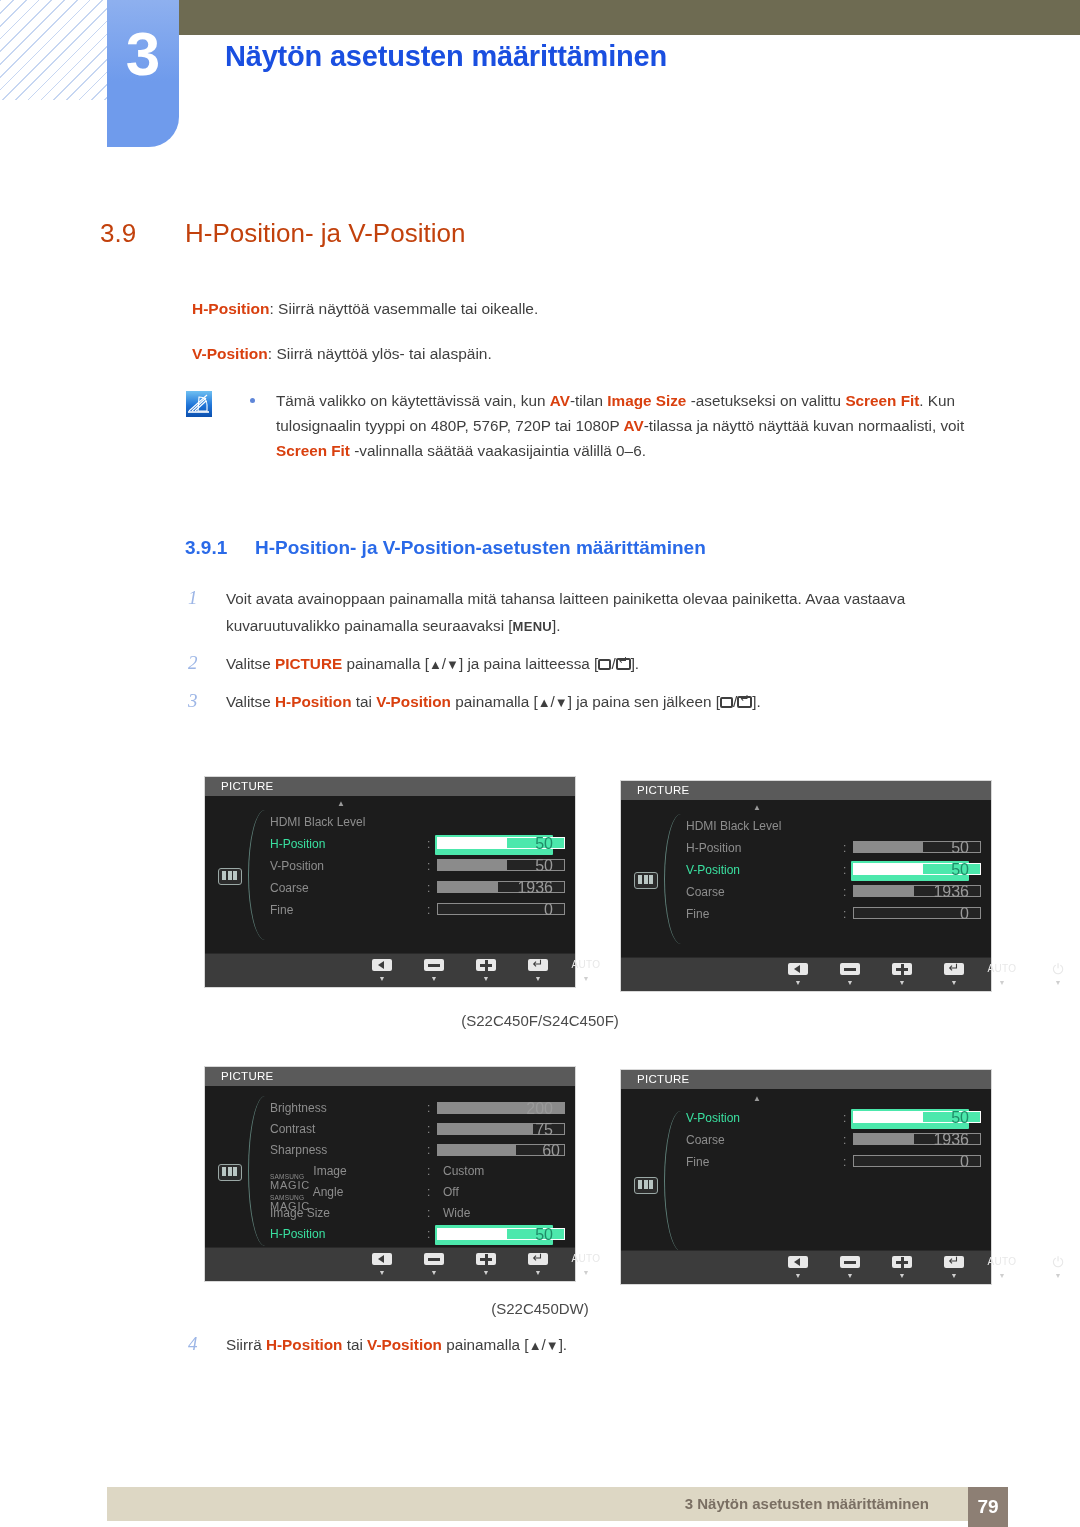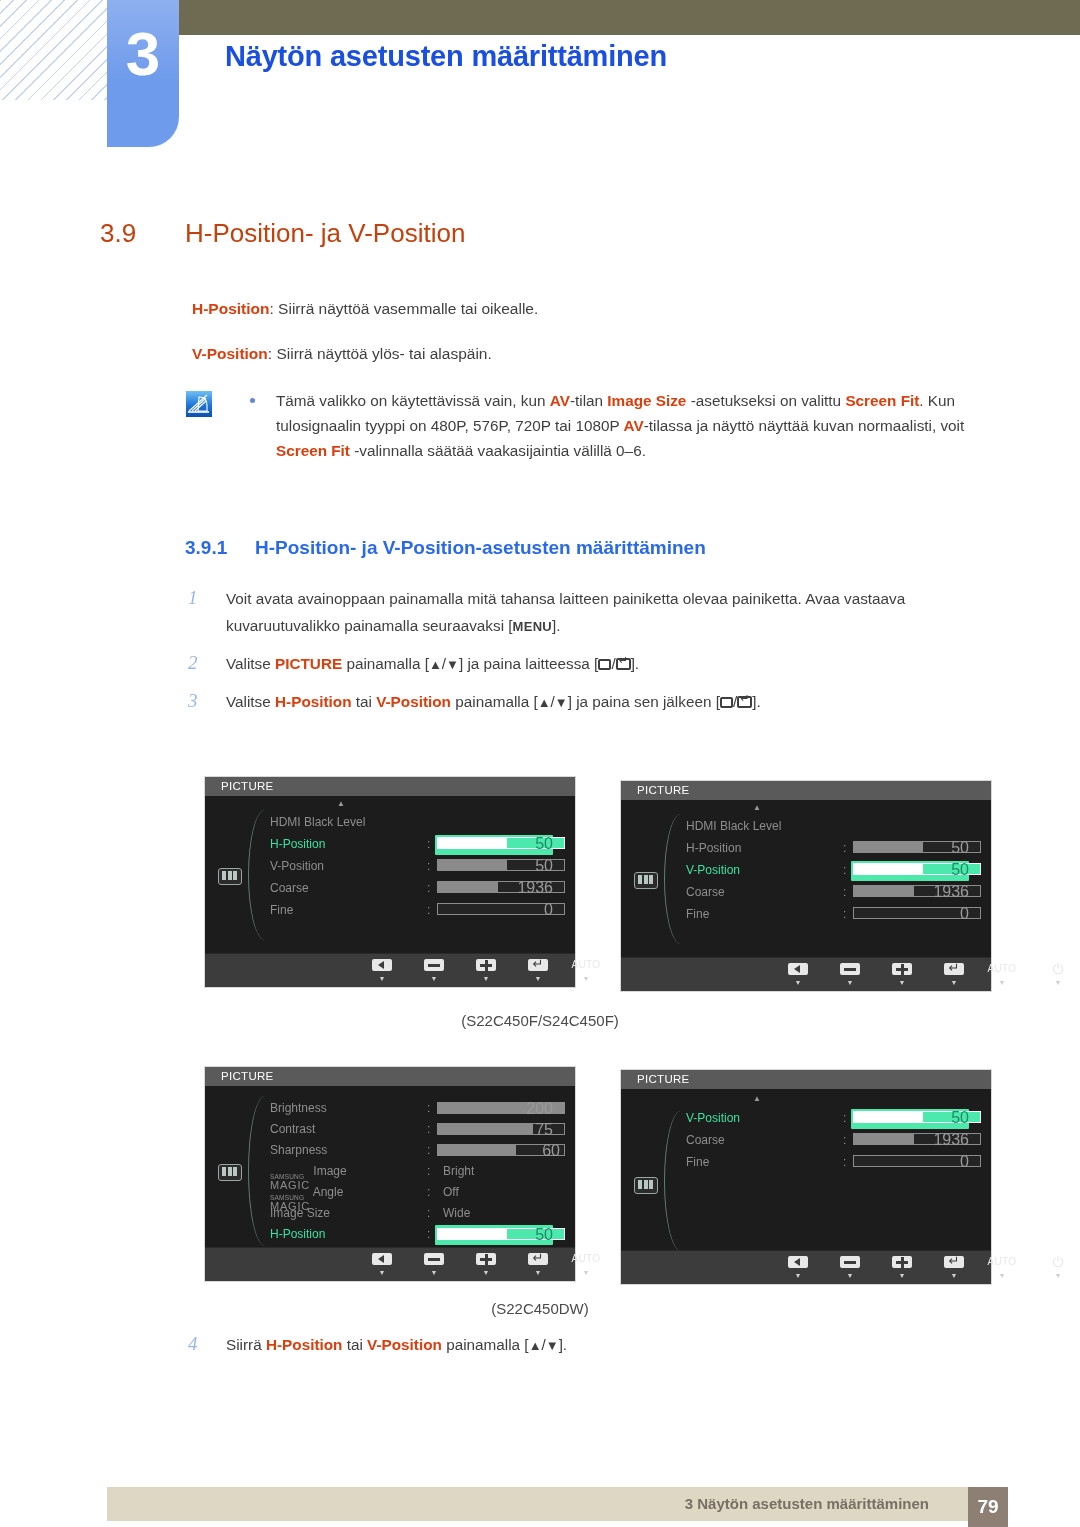--- a/index.html
+++ b/index.html
@@ -477,21 +477,21 @@
           <span class="lbl">Sharpness</span>
           <span class="colon" style="left: 222px;">:</span>
           <div class="bar" style="left: 232px; width: 128px; top: 4px;">
             <div class="fill" style="width: 62%;"></div>
           </div>
           <span class="val" style="left: 307px; width: 48px;">60</span>
         </div>
         <div class="orow" style="height: 21px; line-height: 21px;">
           <span class="lbl"><span class="magic-stack"><span class="s1">SAMSUNG</span><span class="s2">MAGIC</span></span><span style="margin-left: 6px;"> Image</span></span>
           <span class="colon" style="left: 222px;">:</span>
-          <span class="txtval" style="left: 238px;">Bright</span>
+          <span class="txtval" style="left: 238px;">Custom</span>
         </div>
         <div class="orow" style="height: 21px; line-height: 21px;">
           <span class="lbl"><span class="magic-stack"><span class="s1">SAMSUNG</span><span class="s2">MAGIC</span></span><span style="margin-left: 6px;"> Angle</span></span>
           <span class="colon" style="left: 222px;">:</span>
           <span class="txtval" style="left: 238px;">Off</span>
         </div>
         <div class="orow" style="height: 21px; line-height: 21px;">
           <span class="lbl">Image Size</span>
           <span class="colon" style="left: 222px;">:</span>
           <span class="txtval" style="left: 238px; text-align: center;">Wide</span>

